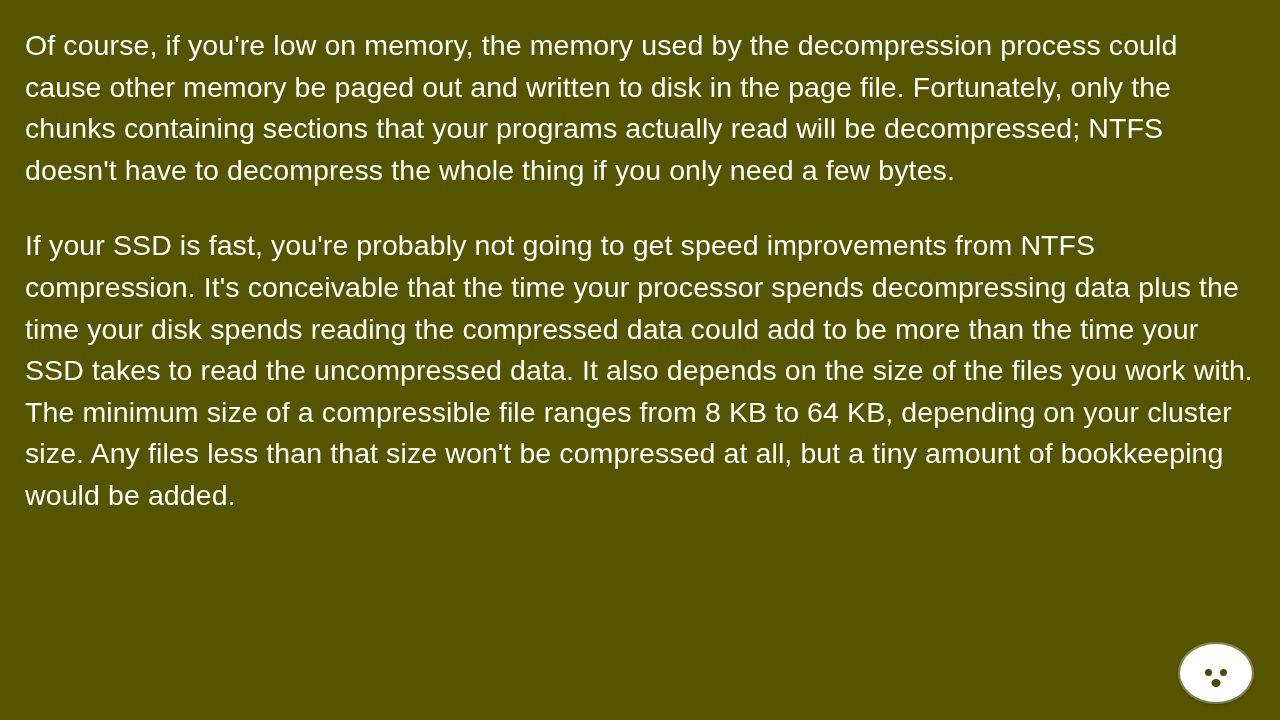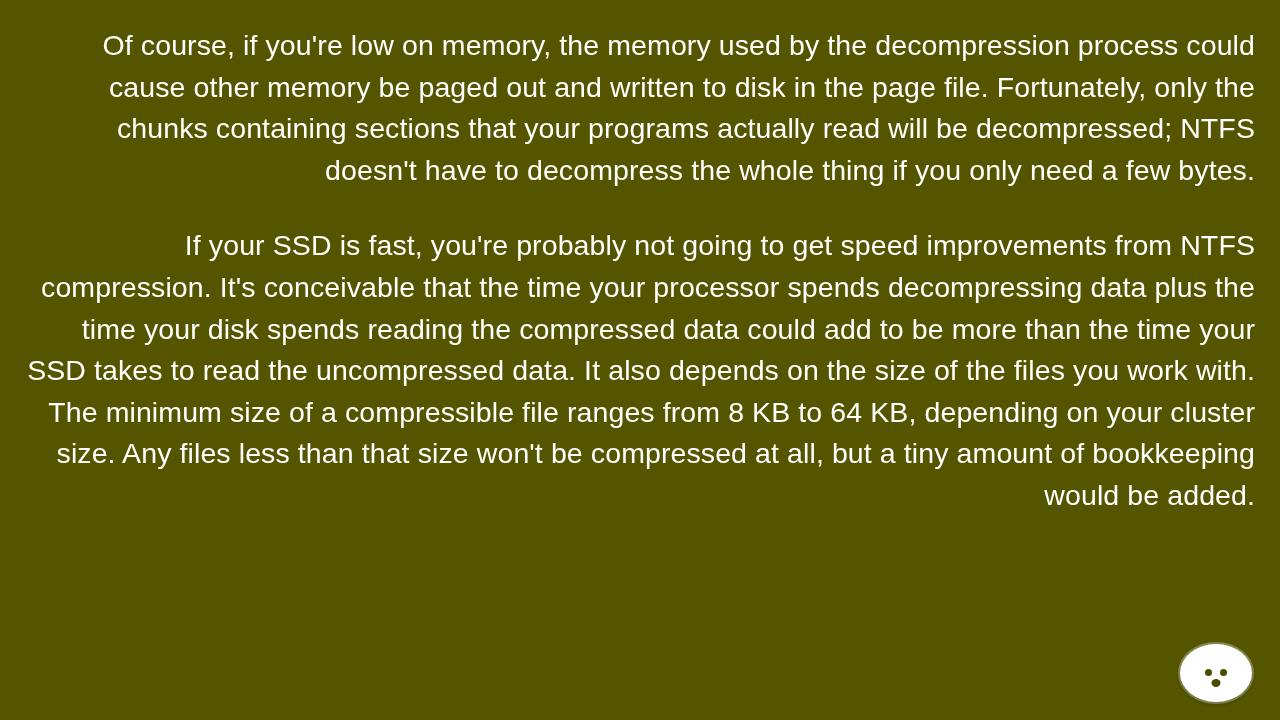--- a/index.html
+++ b/index.html
@@ -14,21 +14,20 @@
     font-family: Arial, Helvetica, sans-serif;
     padding: 25px 25px 0 25px;
     position: relative;
   }
   .paragraph {
     font-size: 28.5px;
     line-height: 1.46;
     margin-bottom: 34px;
     font-weight: 400;
     letter-spacing: 0.1px;
-    text-align: right;
   }
   .avatar {
     position: absolute;
     bottom: 18px;
     right: 28px;
     width: 72px;
     height: 58px;
     background: #ffffff;
     border-radius: 50% / 50%;
     box-shadow: 0 0 0 2px rgba(255,255,255,0.3), 0 2px 4px rgba(0,0,0,0.3);

